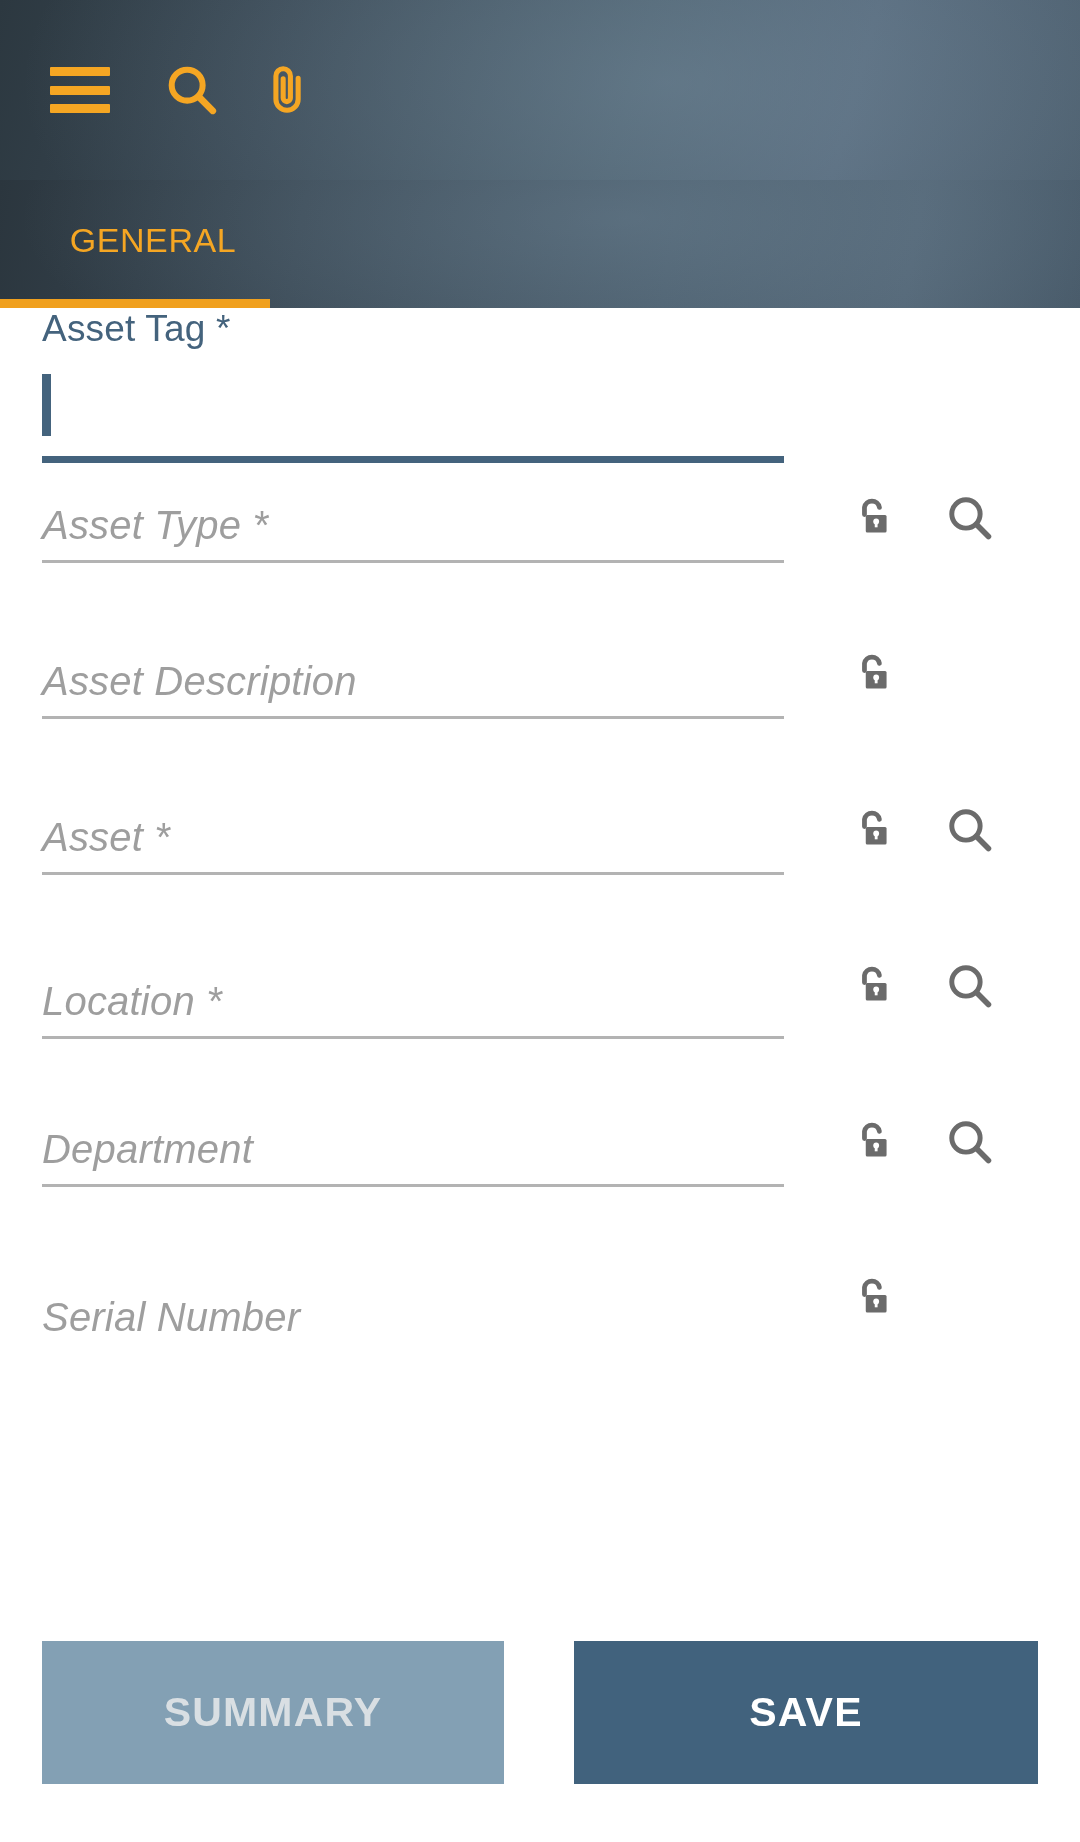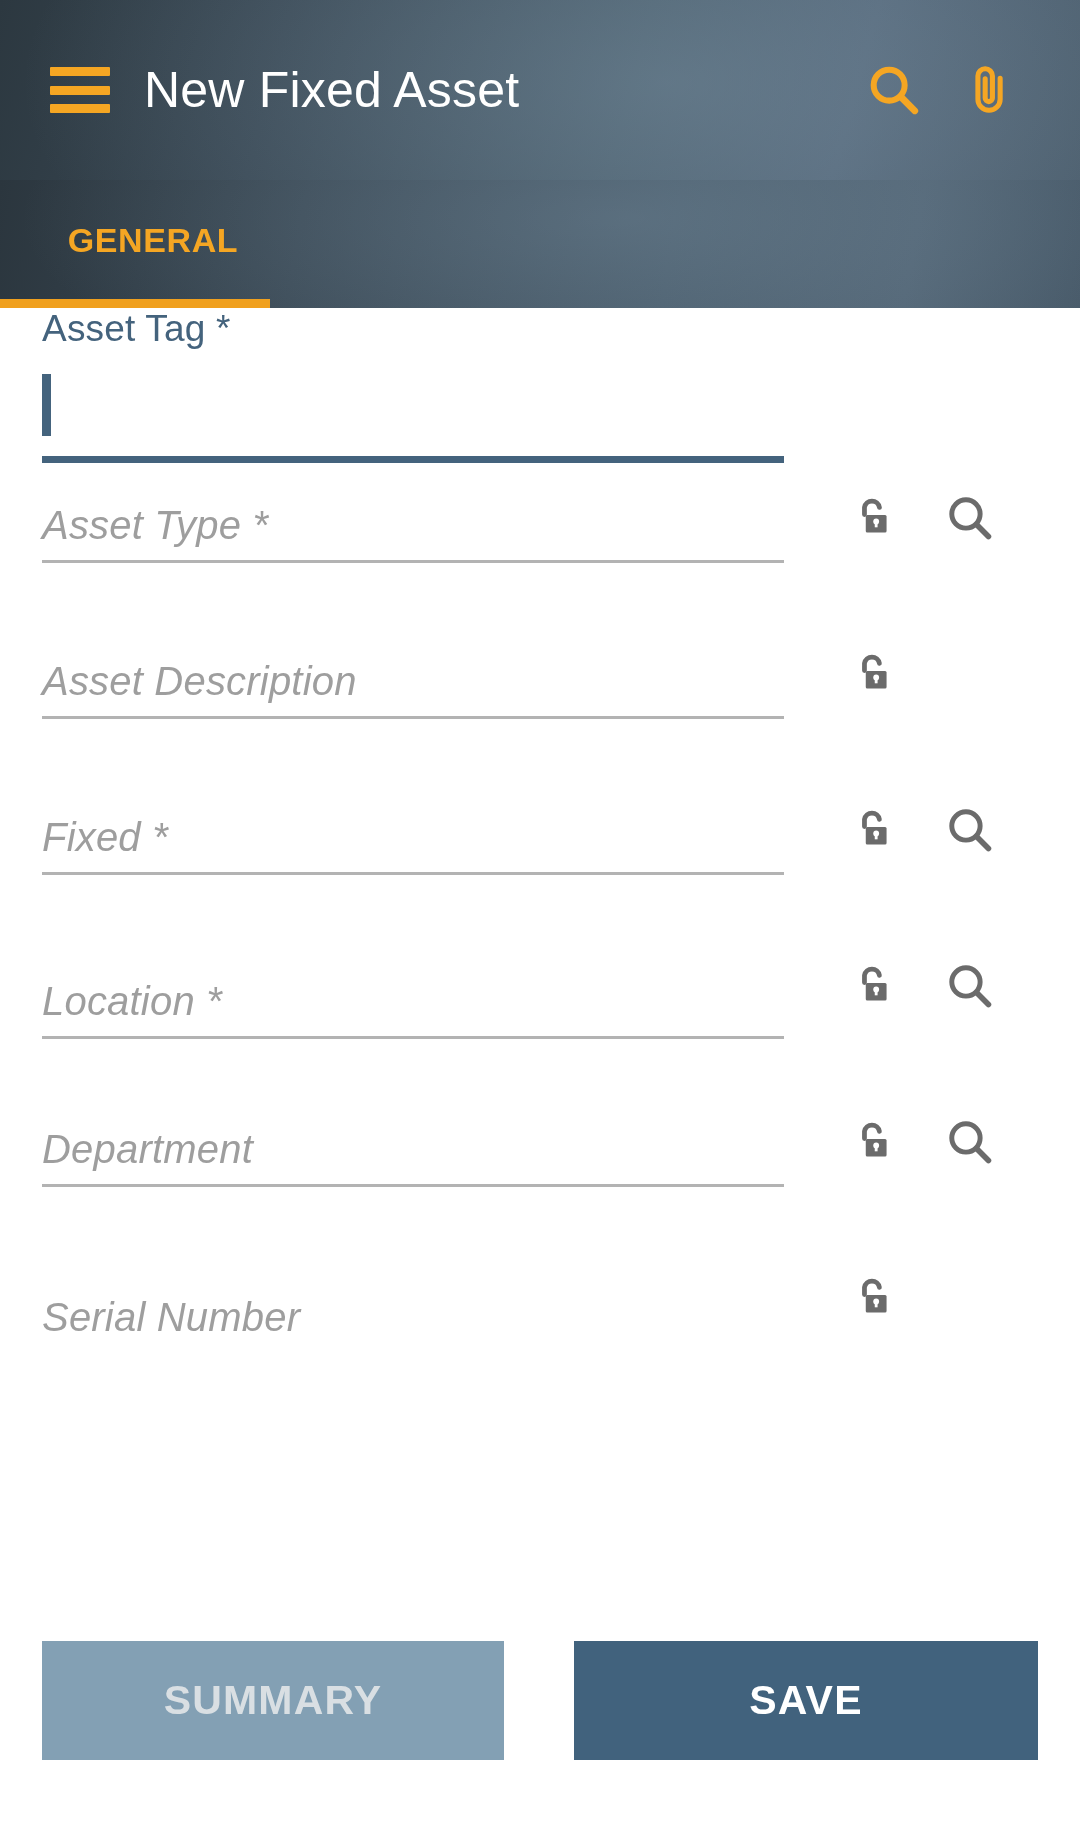--- a/index.html
+++ b/index.html
@@ -35,21 +35,21 @@
   
   .tabbar {
     position:absolute; left:0; top:180px; width:1080px; height:128px;
     background:
       radial-gradient(ellipse 820px 260px at 58% 30%, rgba(126,150,168,0.34) 0%, rgba(126,150,168,0) 74%),
       linear-gradient(100deg, #2b363e 0%, #3b4a56 28%, #4a5d6c 62%, #526575 84%, #475968 100%);
     display:flex; align-items:flex-start;
   }
   .tab {
     height:120px; display:flex; align-items:center; justify-content:center;
-    font-size:34px; font-weight:700; letter-spacing:0.6px; color:#ffffff;
+    font-size:34px; font-weight:400; letter-spacing:0.6px; color:#ffffff;
     cursor:pointer; white-space:nowrap;padding-left:36px;
   }
   .tab.t0 { width:270px; }
   .tab.t1 { width:260px; }
   .tab.t2 { width:225px; }
   .tab.t3 { width:260px; }
   .tab.active { color:#F5A623; }
   .tab-indicator {
     position:absolute; left:0; top:299px; width:270px; height:9px; background:#F0A01E;
   }
@@ -75,40 +75,39 @@
   }
   .underline { position:absolute; left:0; width:742px; height:3px; background:#b3b3b3; }
   .underline.focused { height:7px; background:#44637d; }
 
   .row-icons { position:absolute; display:flex; align-items:center; }
   .ic { width:72px; height:72px; display:flex; align-items:center; justify-content:center; cursor:pointer; }
 
   
   .btnbar { position:absolute; left:0; top:1623px; width:1080px; height:219px; background:#fff; }
   .btn {
-    position:absolute; top:18px; height:119px;
+    position:absolute; top:18px; height:143px;
     display:flex; align-items:center; justify-content:center;
     font-size:41px; font-weight:700; letter-spacing:1.2px; cursor:pointer;
   }
   .btn-summary { left:42px; width:462px; background:#83a0b4; color:#d9dfe3; }
   .btn-save    { left:574px; width:464px; background:#426customC; }
   .btn-save    { left:574px; width:464px; background:#41627d; color:#ffffff; }
 </style>
 </head>
 <body>
 
 <div id="app">
 
   <div class="appbar">
     <div class="hamburger">
       <span></span>
       <span></span>
       <span></span>
     </div>
-    <div class="appbar-title">New Fixed Asset</div>
     <div class="appbar-actions">
       <div class="icon-btn">
         <svg width="58" height="58" viewBox="0 0 24 24" fill="none" aria-hidden="true">
           <circle cx="10" cy="10" r="6.4" stroke="#F5A623" stroke-width="2.5"></circle>
           <line x1="14.8" y1="14.8" x2="20.6" y2="20.6" stroke="#F5A623" stroke-width="2.8" stroke-linecap="round"></line>
         </svg>
       </div>
       <div class="icon-btn">
         <svg width="58" height="58" viewBox="0 0 24 24" fill="none" aria-hidden="true">
           <path d="M16.2 7.2v8.6a4.6 4.6 0 0 1-9.2 0V6.2a3 3 0 0 1 6 0v9.1a1.5 1.5 0 0 1-3 0V7.4" stroke="#F5A623" stroke-width="2.1" stroke-linecap="round" stroke-linejoin="round"></path>
@@ -174,21 +173,21 @@
             <circle cx="13" cy="13.6" r="1.35" fill="#ffffff"></circle>
             <rect x="12.35" y="13.8" width="1.3" height="2.5" fill="#ffffff"></rect>
           </svg>
         </div>
       </div>
     </div>
 
     <div class="field" style="top:490px;">
       <div class="input-wrap" style="top:0px;">
         <div class="input-line">
-          <div class="placeholder">Fixed *</div>
+          <div class="placeholder">Asset *</div>
         </div>
         <div class="underline" style="top:74px;"></div>
       </div>
       <div class="row-icons" style="left:838px; top:-4px;">
         <div class="ic">
           <svg width="52" height="52" viewBox="0 0 24 24" fill="none" aria-hidden="true">
             <path d="M7.6 10.4V7.1a3.5 3.5 0 0 1 6.9 0" stroke="#6b6b6b" stroke-width="2.2" stroke-linecap="round"></path>
             <rect x="8.2" y="10.6" width="9.6" height="8.1" rx="0.7" fill="#6b6b6b"></rect>
             <circle cx="13" cy="13.6" r="1.35" fill="#ffffff"></circle>
             <rect x="12.35" y="13.8" width="1.3" height="2.5" fill="#ffffff"></rect>

